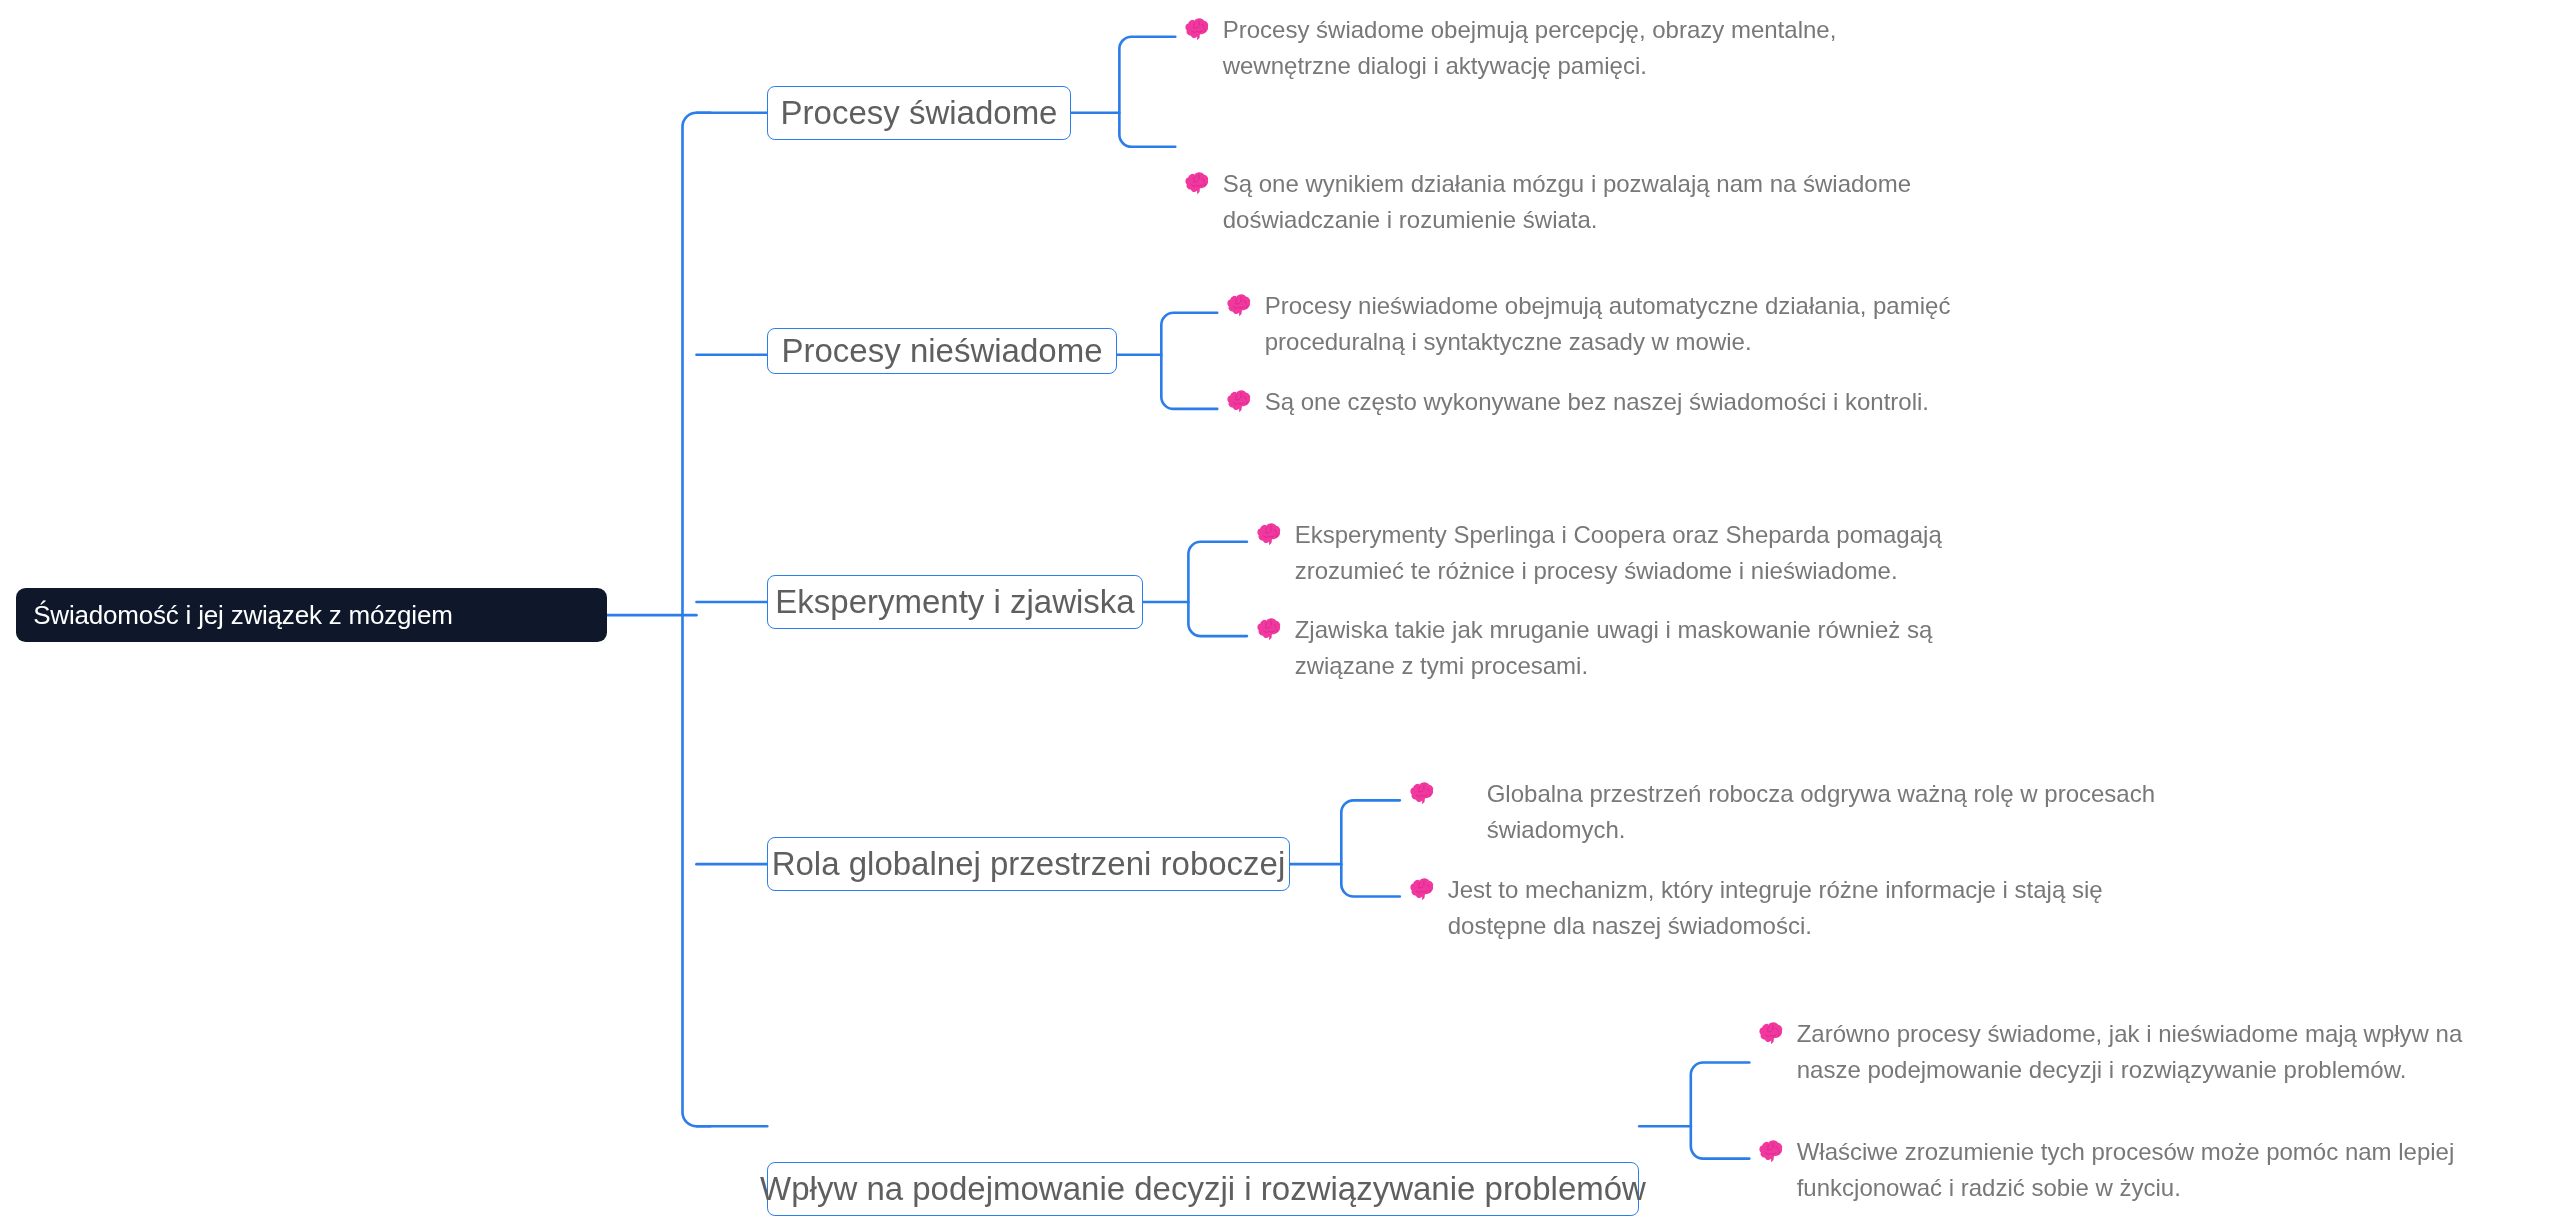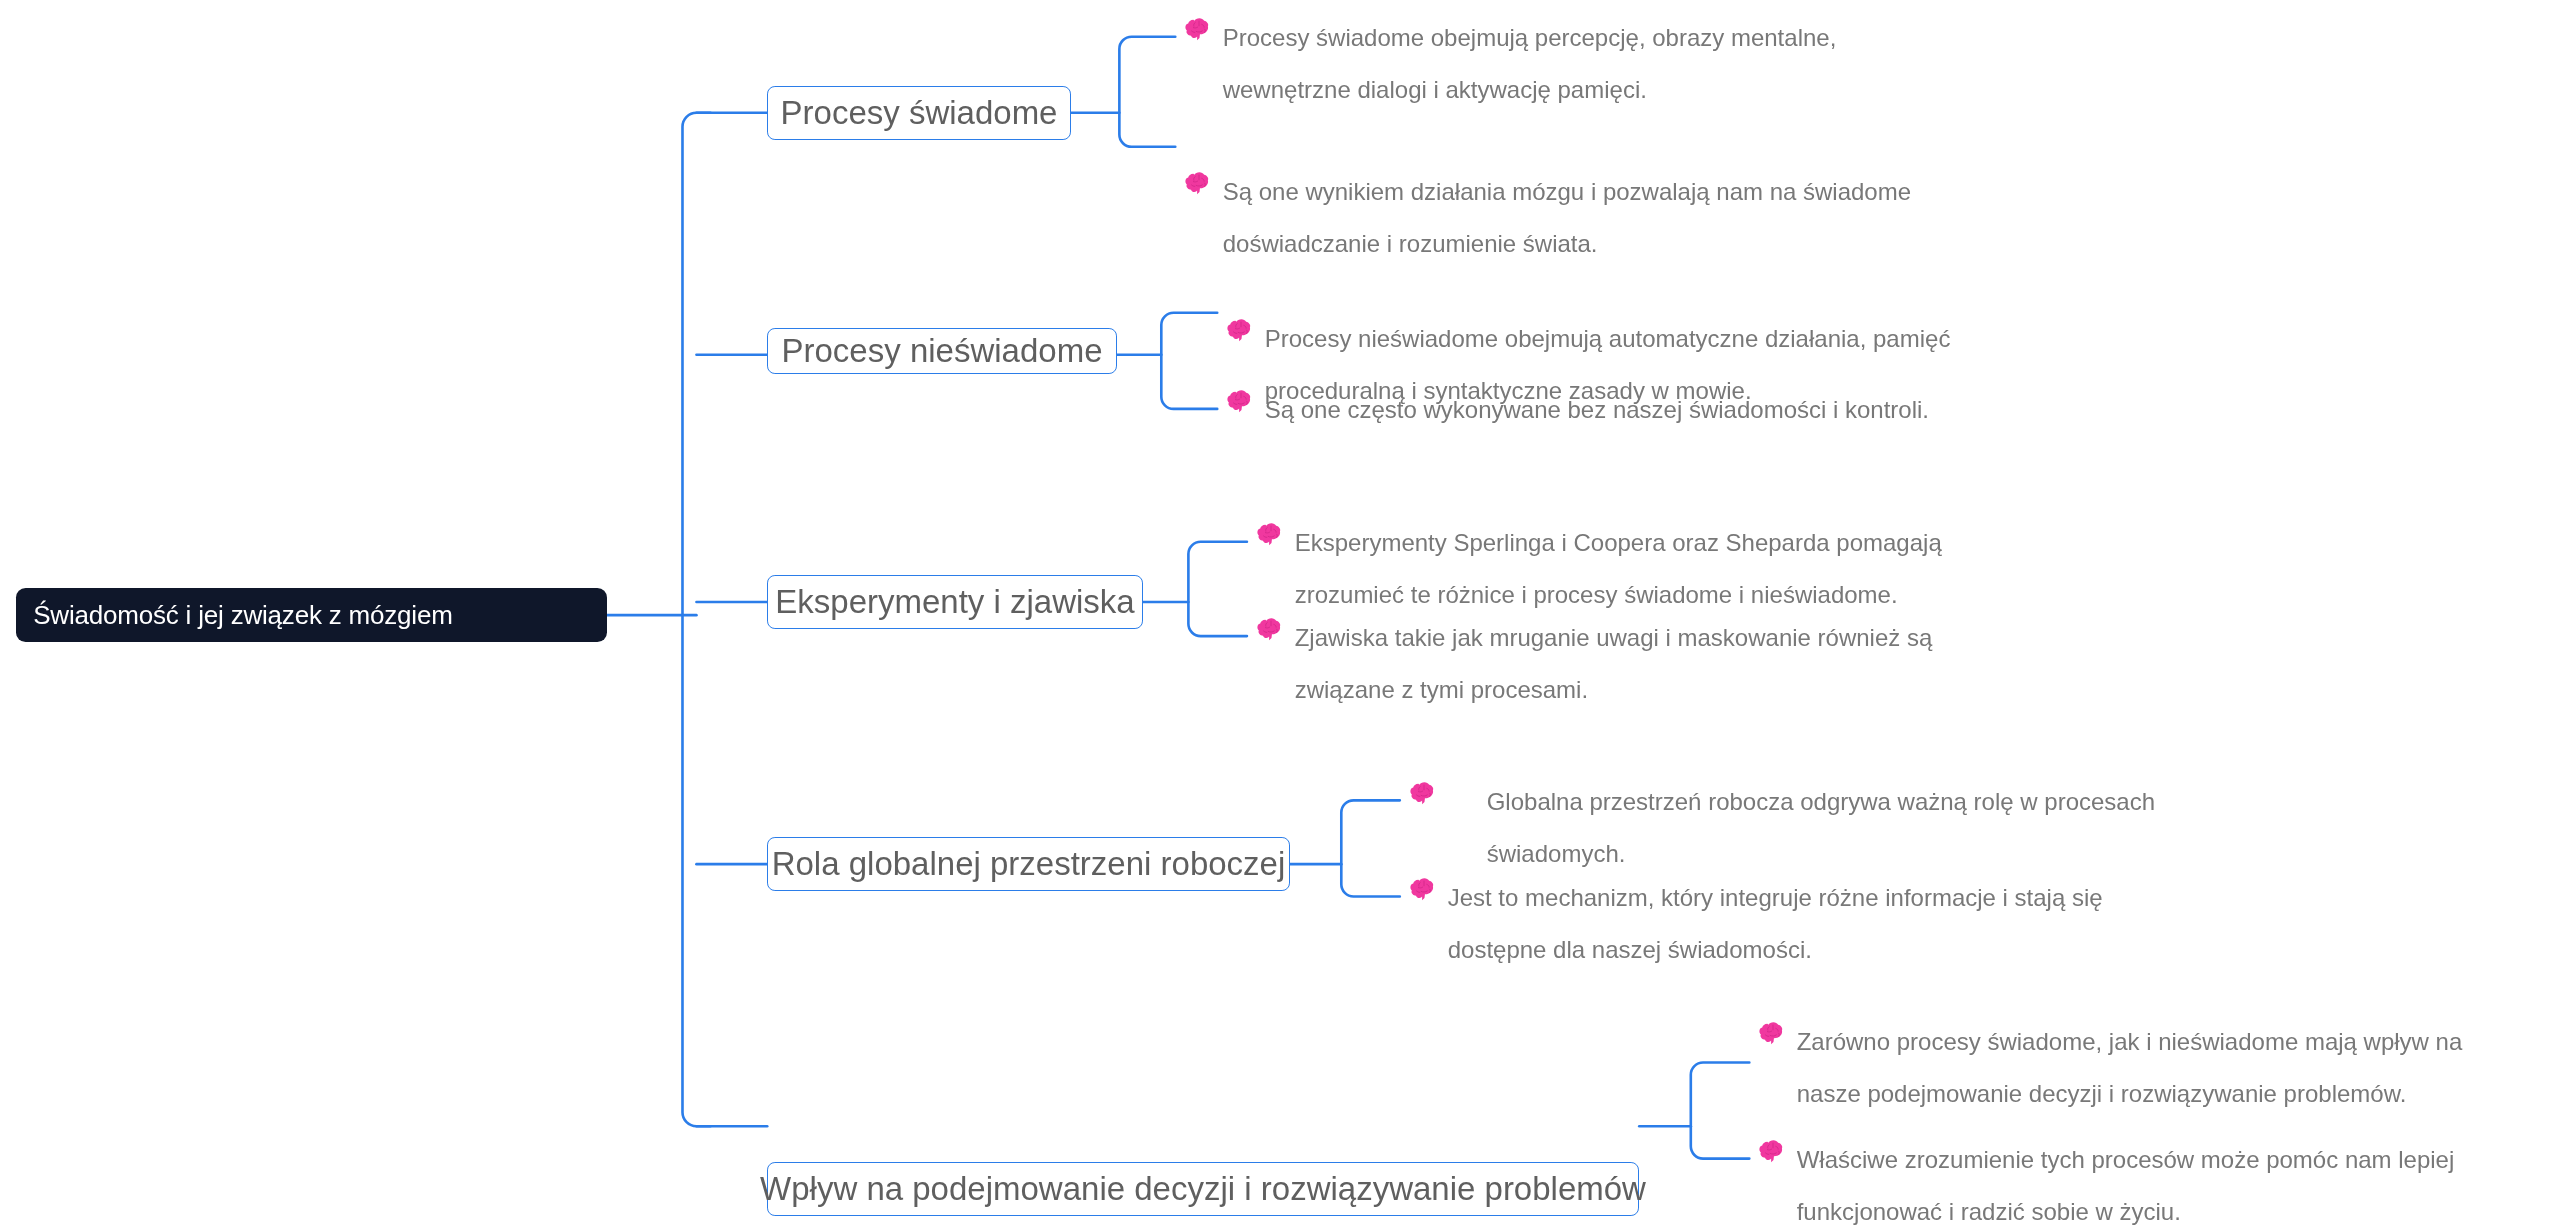--- a/index.html
+++ b/index.html
@@ -74,21 +74,21 @@
     width: 30px;
     height: 30px;
     margin-right: 8.7px;
     margin-top: 2.6px;
     line-height: 1;
   }
   .leaf-icon svg { display: block; width: 30px; height: 30px; }
   .leaf-text {
     color: #787878;
     font-size: 24px;
-    line-height: 52px;
+    line-height: 36px;
     white-space: pre-line;
   }
 </style>
 </head>
 <body>
 
 <div id="canvas">
 
   <svg id="wires" viewBox="0 0 2948 1410" xmlns="http://www.w3.org/2000/svg">
       <path d="M 694 704 H 797" fill="none" stroke="#2b7de9" stroke-width="3" stroke-linecap="round" stroke-linejoin="round"></path>
@@ -160,21 +160,21 @@
       <path d="M44 30c2 2 2 5 0 7"></path>
     </g>
   </svg>
         </span>
         <span class="leaf-text">Są one wynikiem działania mózgu i pozwalają nam na świadome
 doświadczanie i rozumienie świata.</span>
       </div>
       <div class="branch-node" style="left: 767px; top: 328px; width: 350px; height: 46px;">
         <span>Procesy nieświadome</span>
       </div>
-      <div class="leaf" style="left: 1226px; top: 288px; margin-top: 25px;">
+      <div class="leaf" style="left: 1226px; top: 288px;">
         <span class="leaf-icon">
           <svg viewBox="0 0 64 64" xmlns="http://www.w3.org/2000/svg" aria-hidden="true">
     <path d="M20 10c-6 0-10 4-11 8-4 1-6 4-6 8 0 3 1 5 3 7-1 2-1 5 1 7 2 3 5 4 8 4
              1 3 4 5 7 5 3 0 5-1 6-3v8l5-5 1-8c6 0 11-2 14-6 3-3 4-7 3-11 1-2 1-5-1-7
              -1-3-4-5-7-5-2-3-6-5-10-5-5 0-9 2-11 5-1-1-2-2-2-2z" fill="#f0389f"></path>
     <g stroke="#c41f7f" stroke-width="1.6" fill="none" stroke-linecap="round" opacity="0.75">
       <path d="M24 16c-3 2-4 5-3 8"></path>
       <path d="M32 13v10"></path>
       <path d="M20 27c3 1 6 1 9-1"></path>
       <path d="M38 20c3 1 5 3 5 6"></path>

